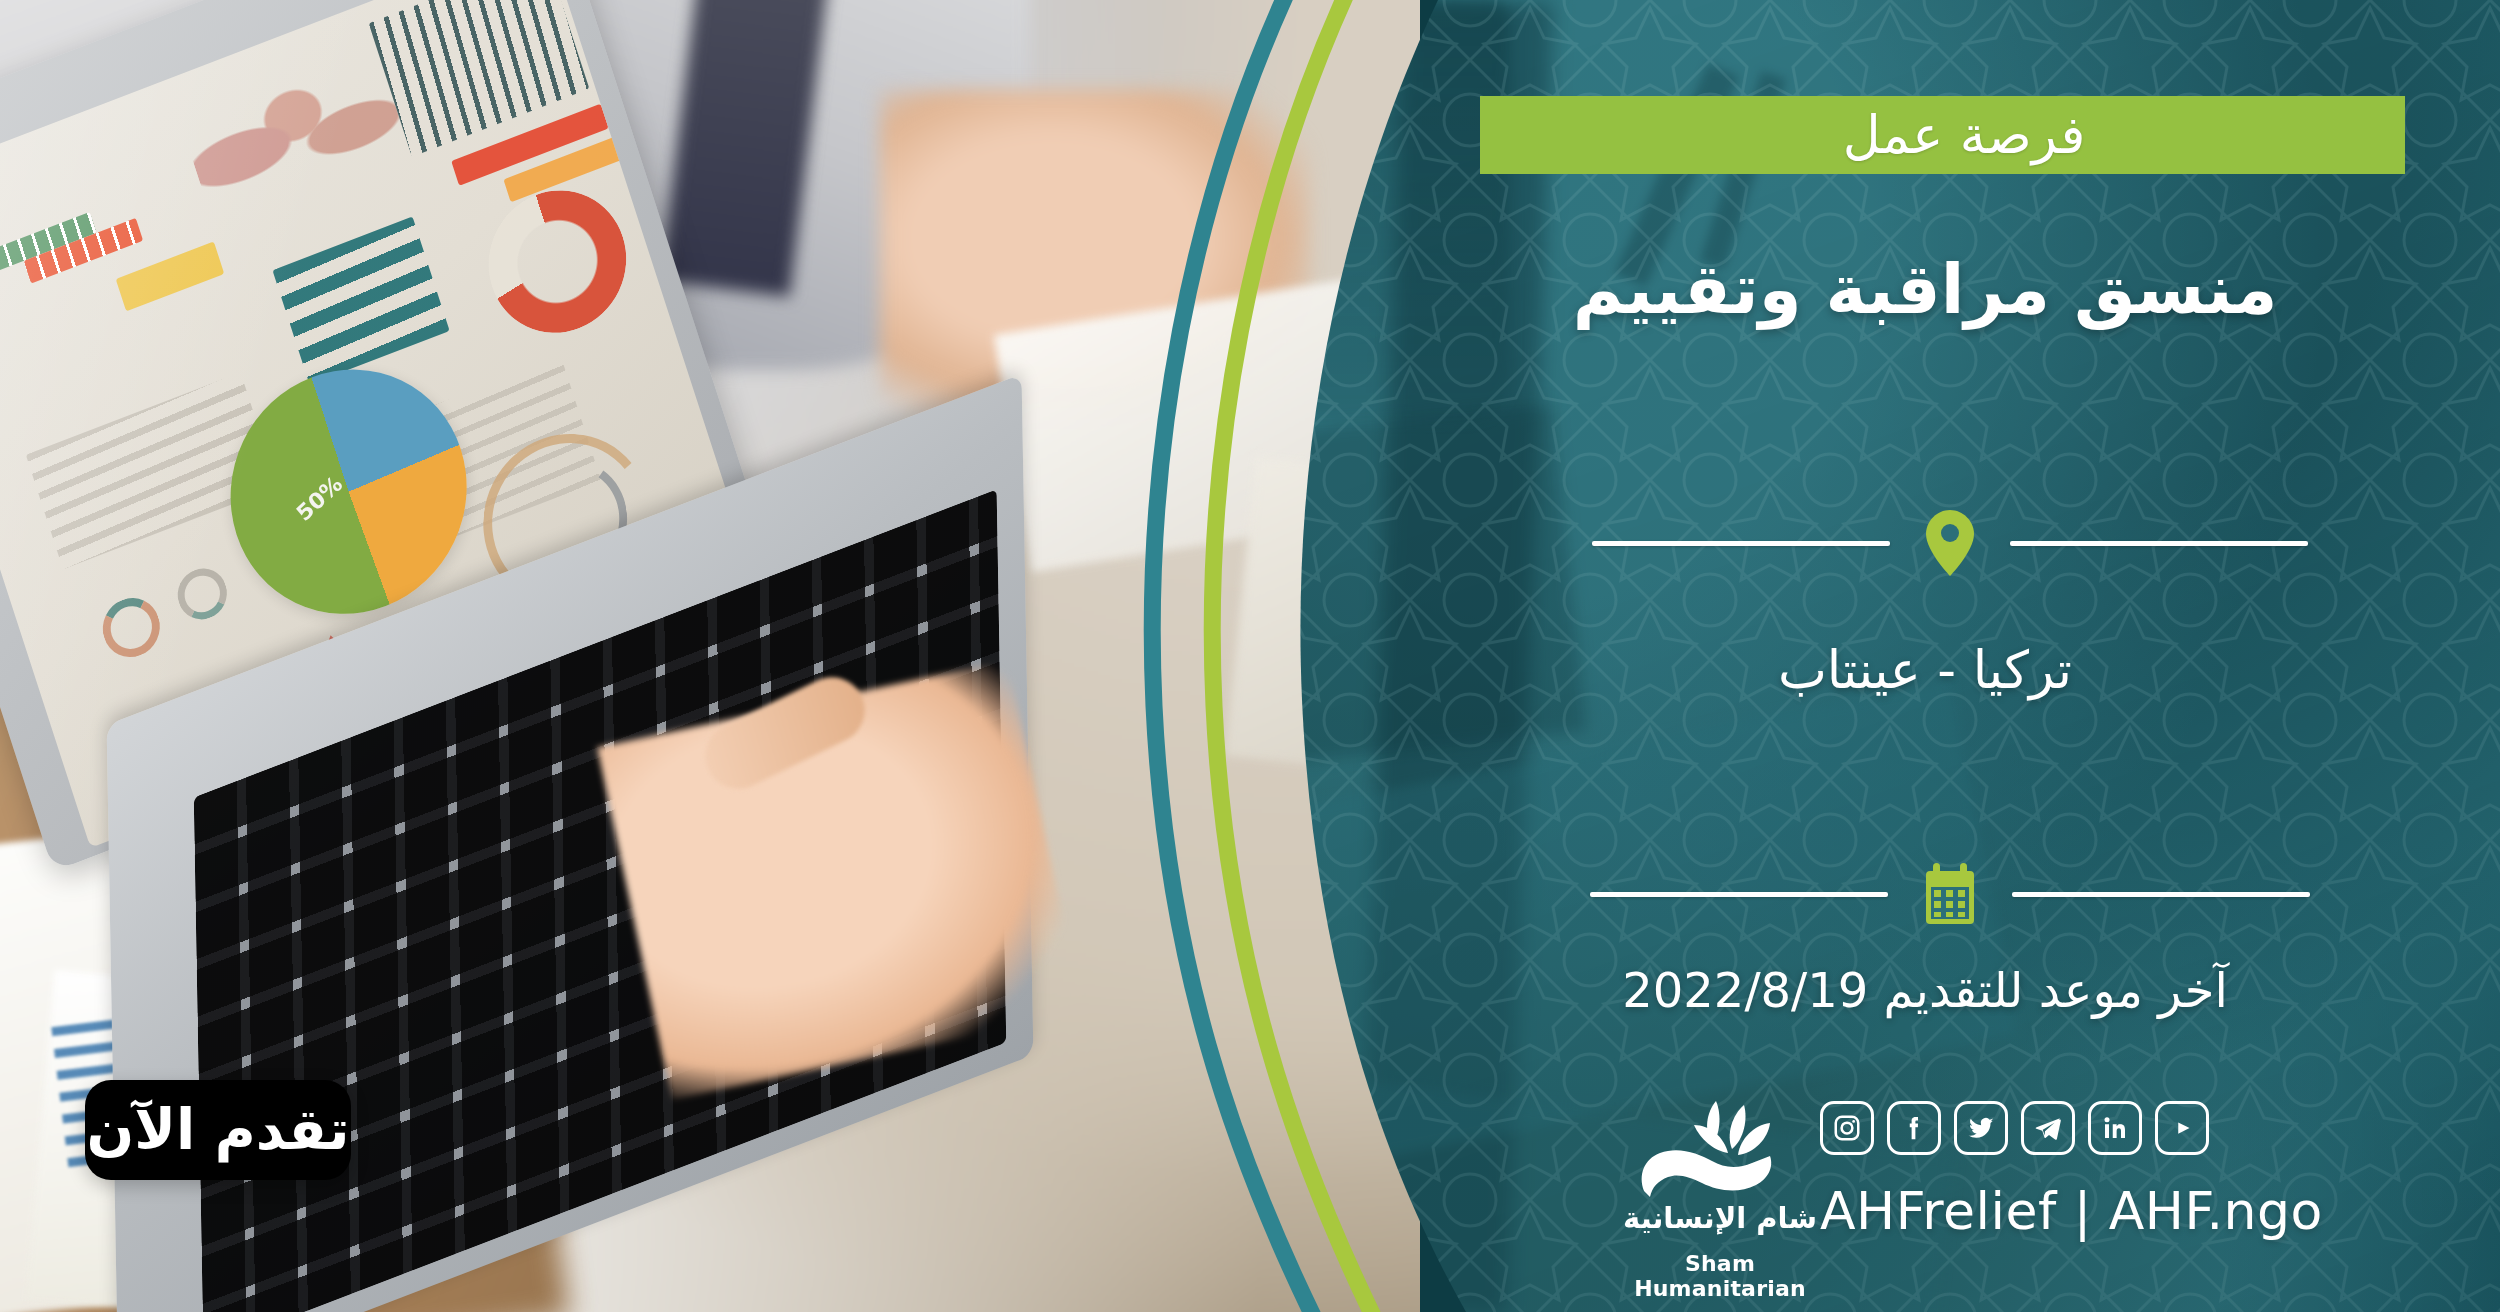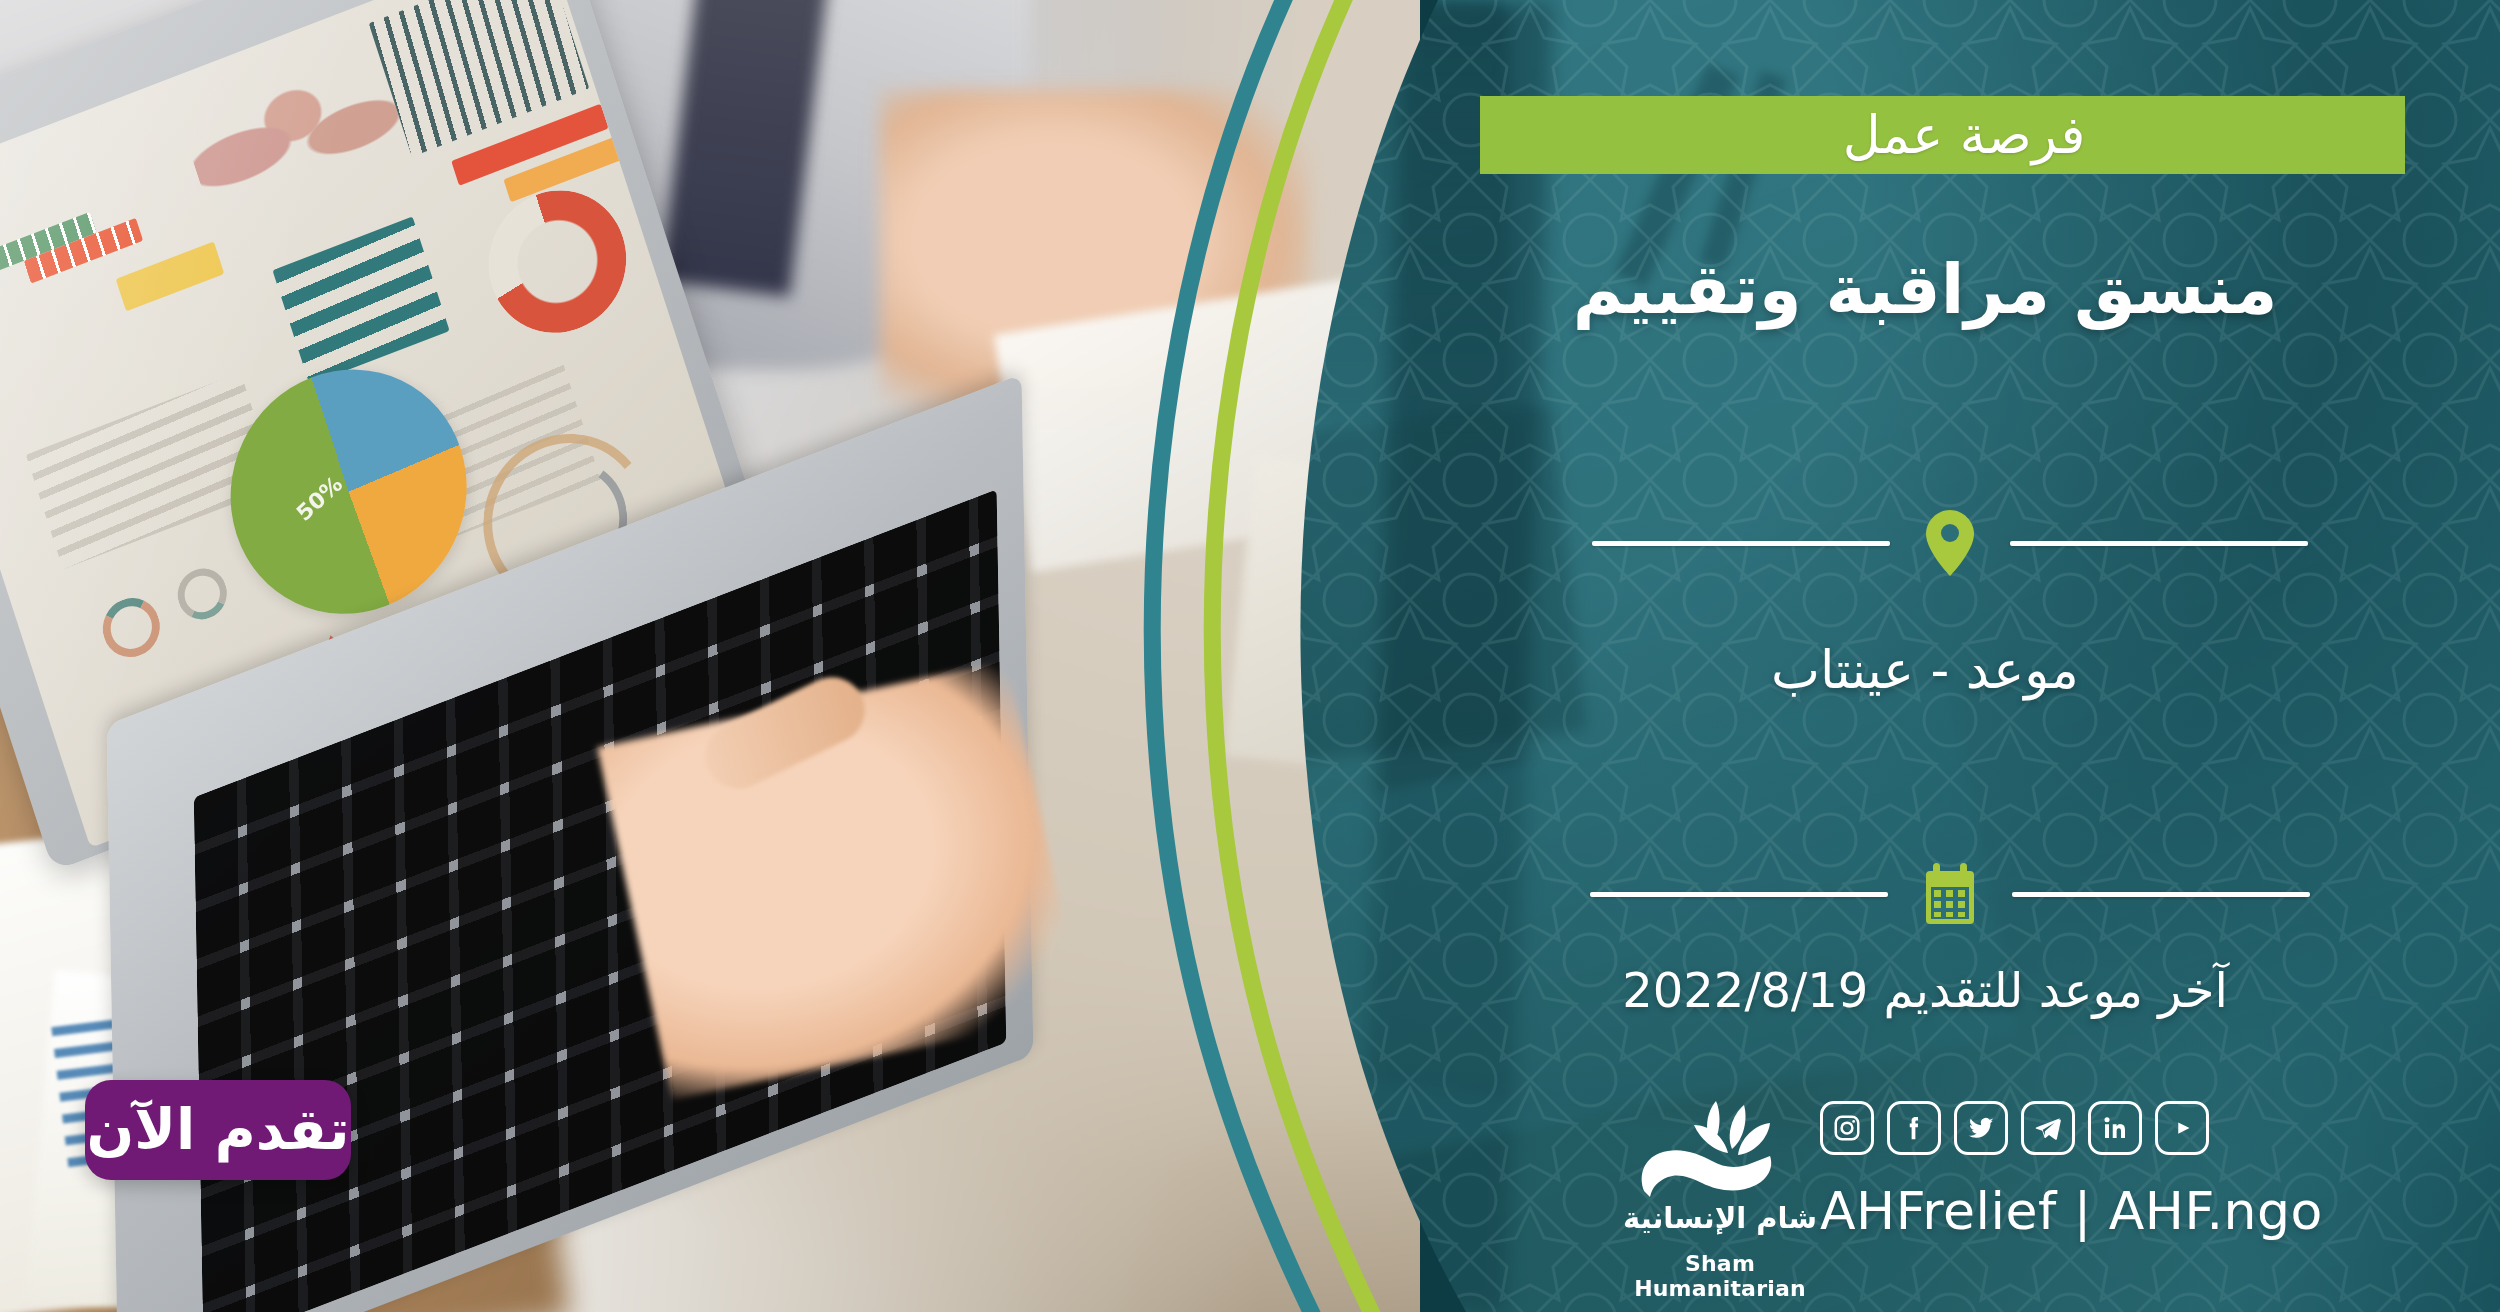--- a/index.html
+++ b/index.html
@@ -359,21 +359,21 @@
   .handles {
     position:absolute; left:200px; top:86px;
     color:#ffffff; font-size:52px; font-weight:500; letter-spacing:.5px;
     white-space:nowrap;
     text-shadow:0 2px 6px rgba(0,0,0,.22);
   }
 
   
   .apply-btn {
     position:absolute; left:85px; top:1080px; width:266px; height:100px;
-    background:#701a75; border-radius:26px;
+    background:#000000; border-radius:26px;
     display:flex; align-items:center; justify-content:center;
     box-shadow:0 6px 18px rgba(0,0,0,.22);
   }
   .apply-label {
     color:#ffffff; font-size:56px; font-weight:bold; direction:rtl; line-height:1;
   }
 </style>
 </head>
 <body>
 
@@ -467,21 +467,21 @@
   <div class="job-title">منسق مراقبة وتقييم</div>
 
   <div class="sep-row loc">
     <span class="sep-line"></span>
     <svg width="52" height="70" viewBox="0 0 52 70">
       <path d="M26 2 C13 2 2 13 2 26 C2 43 26 68 26 68 C26 68 50 43 50 26 C50 13 39 2 26 2 Z" fill="#a8c83e"></path>
       <circle cx="26" cy="25" r="9" fill="#2c6f79"></circle>
     </svg>
     <span class="sep-line"></span>
   </div>
-  <div class="loc-text">موعد  -  عينتاب</div>
+  <div class="loc-text">تركيا  -  عينتاب</div>
 
   <div class="sep-row date">
     <span class="sep-line"></span>
     <svg width="56" height="64" viewBox="0 0 56 64">
       <rect x="11" y="1" width="7" height="16" rx="3.5" fill="#a8c83e"></rect>
       <rect x="38" y="1" width="7" height="16" rx="3.5" fill="#a8c83e"></rect>
       <rect x="4" y="9" width="48" height="53" rx="4" fill="#a8c83e"></rect>
       <rect x="9" y="25" width="38" height="32" fill="#2c6f79"></rect>
       <g fill="#a8c83e">
         <rect x="12" y="28" width="7" height="7"></rect>

